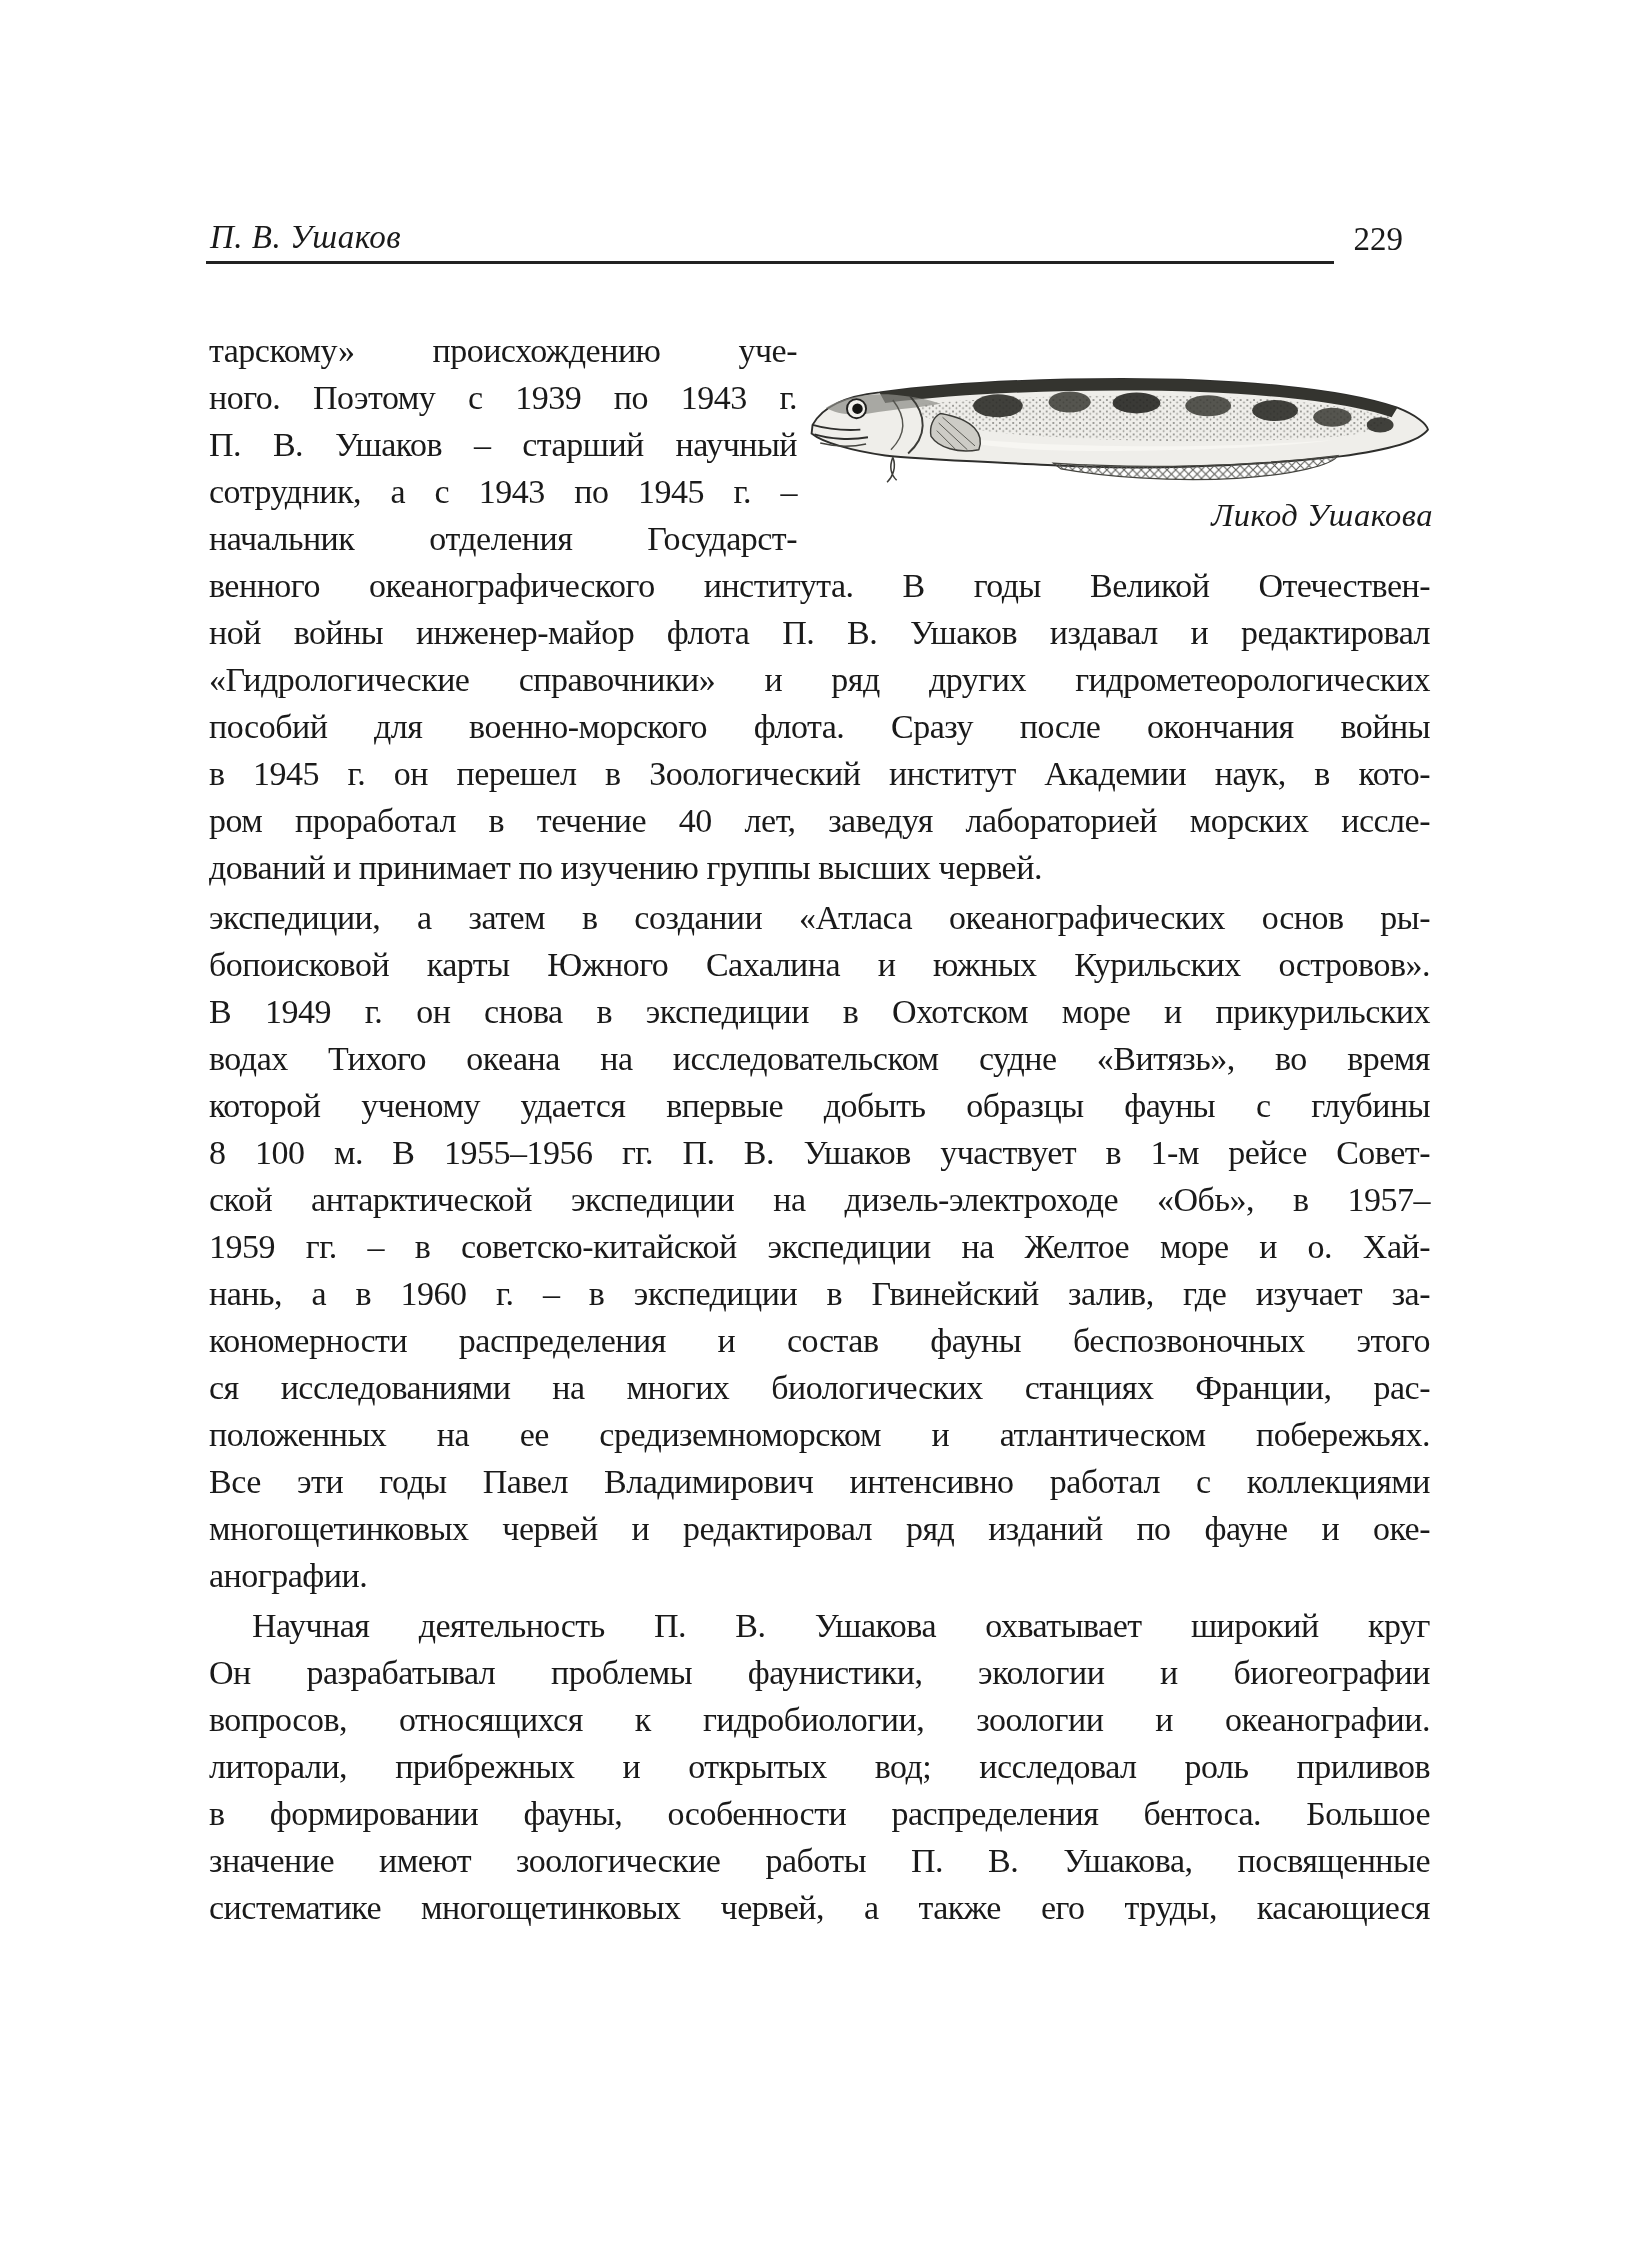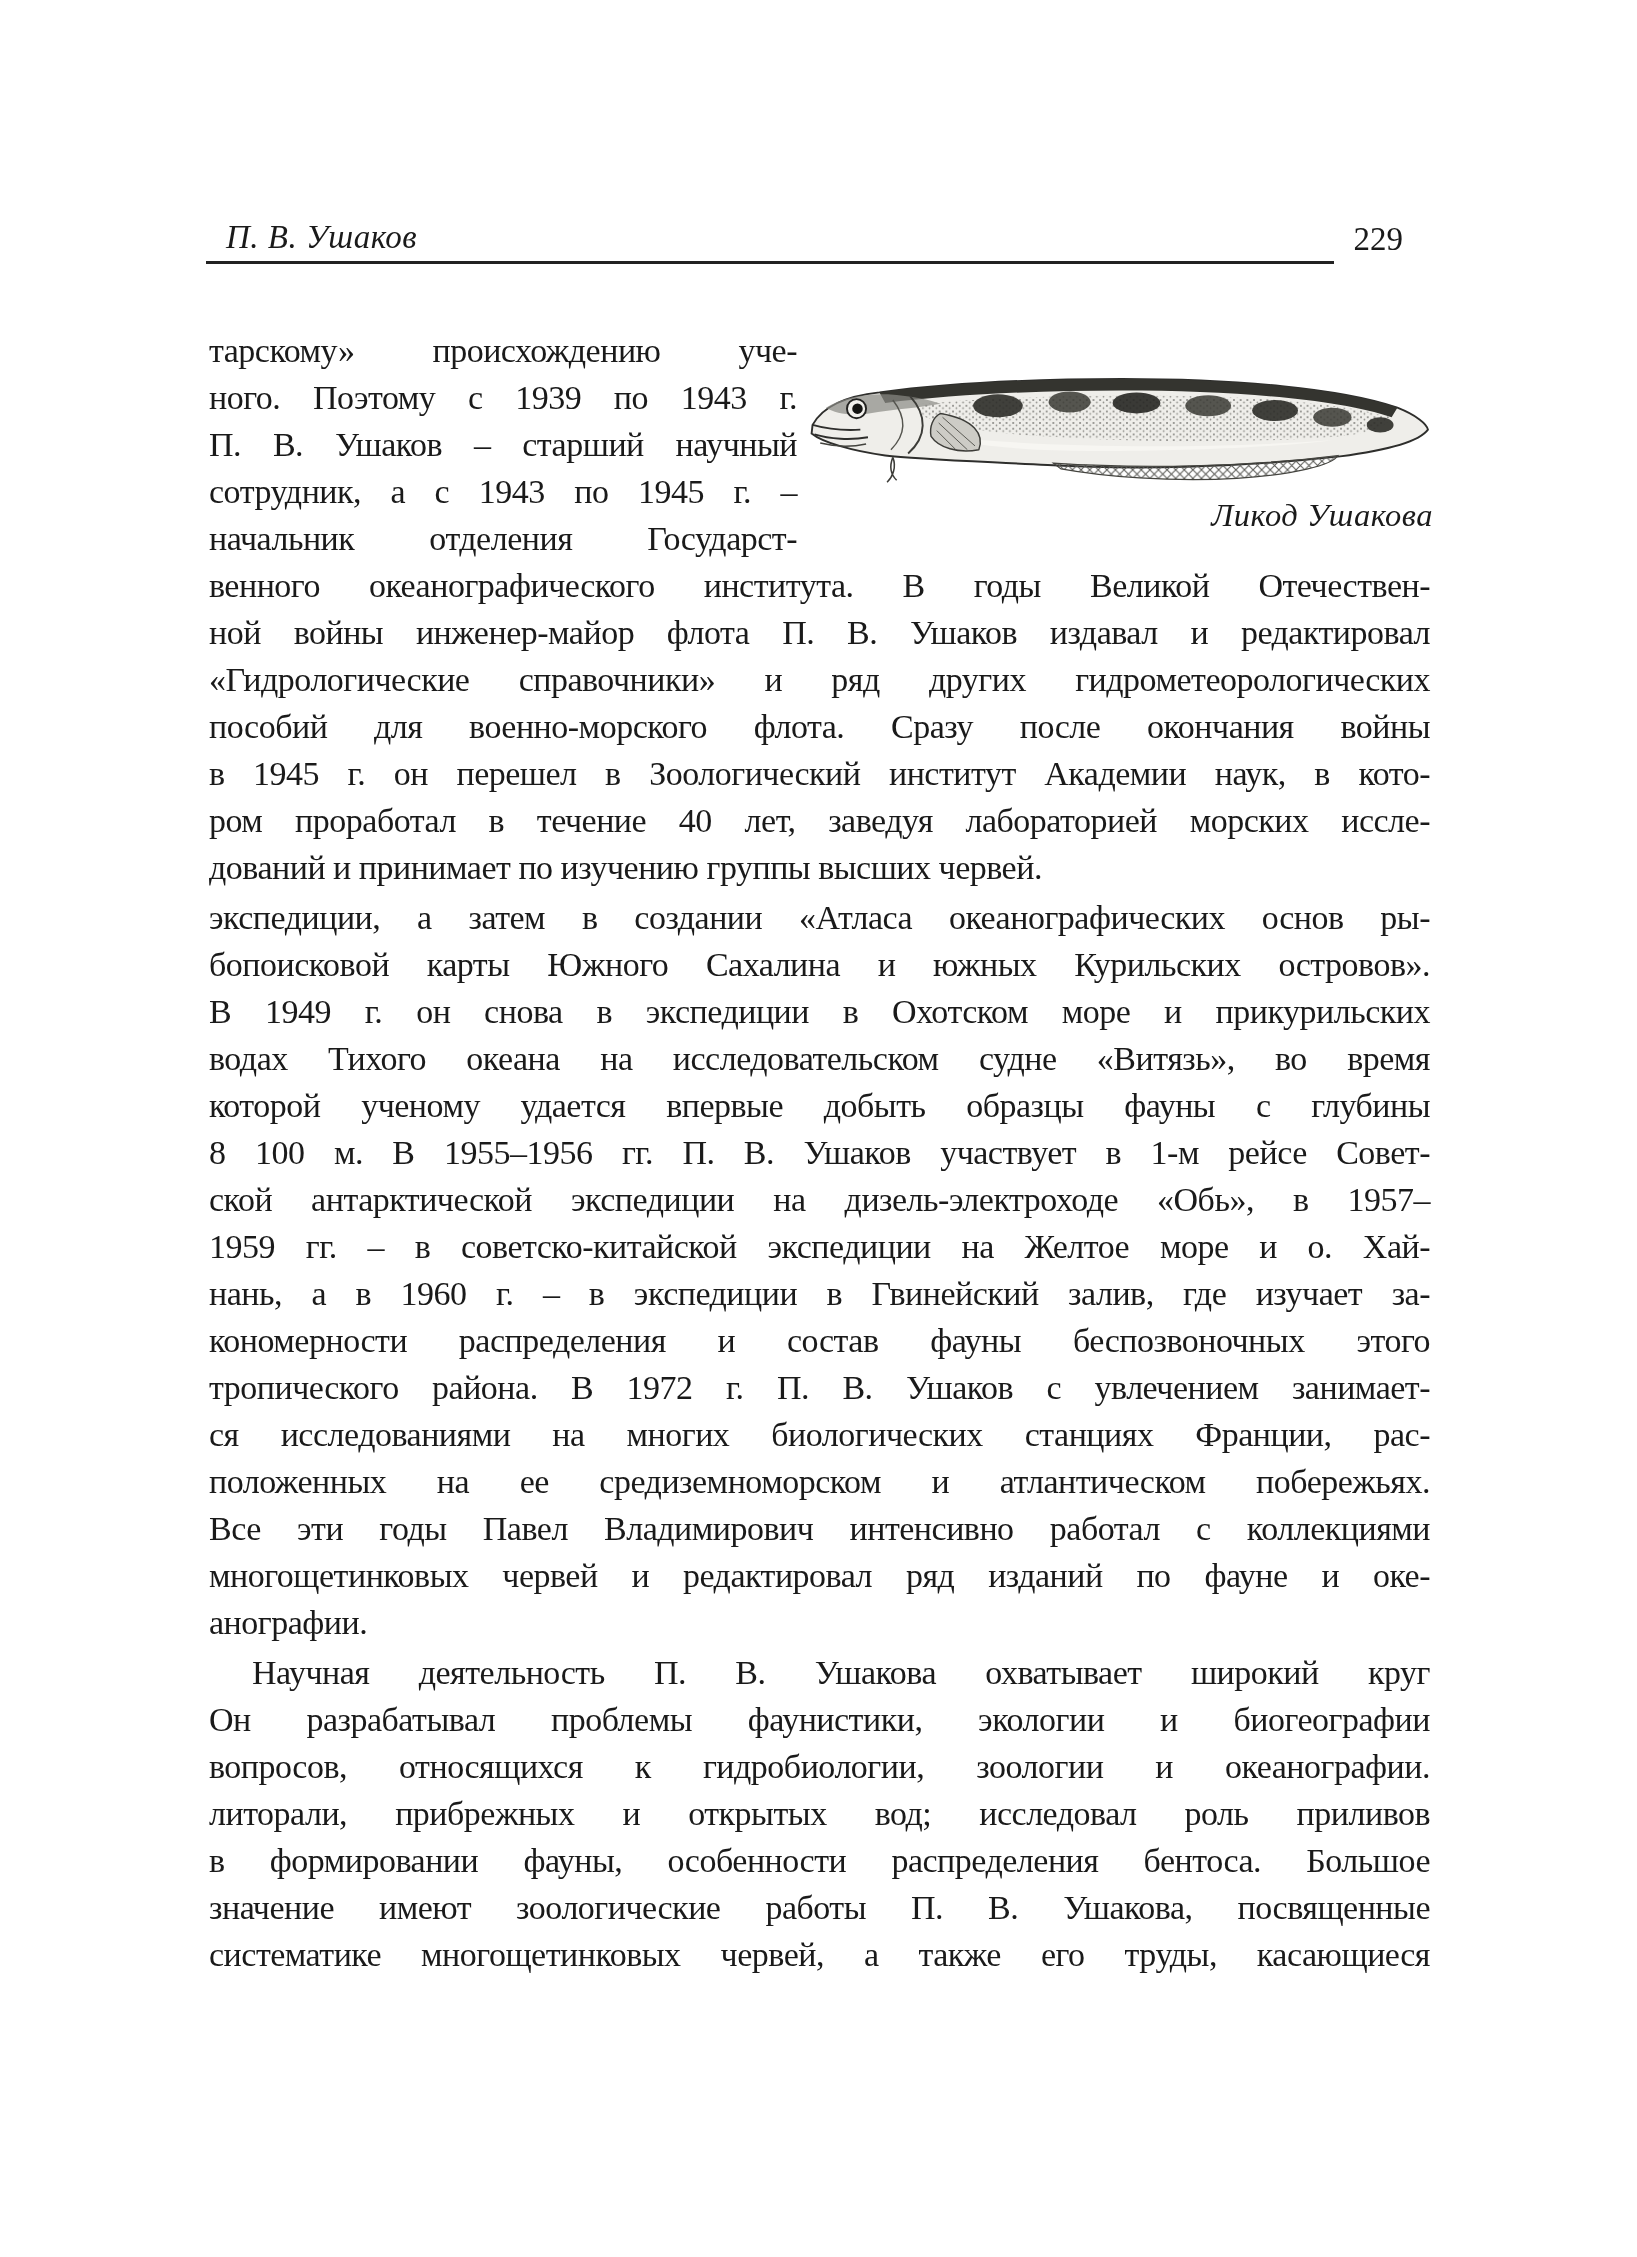--- a/index.html
+++ b/index.html
@@ -18,21 +18,21 @@
     color: #1a1a1a;
     overflow: hidden;
   }
   
   .running-head {
     position: relative;
     height: 44px;
   }
   .running-head .title {
     position: absolute;
-    left: 20px;
+    left: 4px;
     bottom: 5.7px;
     font-style: italic;
     font-size: 33px;
     letter-spacing: 0.5px;
     white-space: nowrap;
   }
   .running-head .rule {
     position: absolute;
     left: 0;
     bottom: -1.9px;
@@ -174,21 +174,20 @@
           <div class="line">экспедиции, а затем в создании «Атласа океанографических основ ры-</div>
           <div class="line">бопоисковой карты Южного Сахалина и южных Курильских островов».</div>
           <div class="line">В 1949 г. он снова в экспедиции в Охотском море и прикурильских</div>
           <div class="line">водах Тихого океана на исследовательском судне «Витязь», во время</div>
           <div class="line">которой ученому удается впервые добыть образцы фауны с глубины</div>
           <div class="line">8 100 м. В 1955–1956 гг. П. В. Ушаков участвует в 1-м рейсе Совет-</div>
           <div class="line">ской антарктической экспедиции на дизель-электроходе «Обь», в 1957–</div>
           <div class="line">1959 гг. – в советско-китайской экспедиции на Желтое море и о. Хай-</div>
           <div class="line">нань, а в 1960 г. – в экспедиции в Гвинейский залив, где изучает за-</div>
           <div class="line">кономерности распределения и состав фауны беспозвоночных этого</div>
-          <div class="line">тропического района. В 1972 г. П. В. Ушаков с увлечением занимает-</div>
           <div class="line">ся исследованиями на многих биологических станциях Франции, рас-</div>
           <div class="line">положенных на ее средиземноморском и атлантическом побережьях.</div>
           <div class="line">Все эти годы Павел Владимирович интенсивно работал с коллекциями</div>
           <div class="line">многощетинковых червей и редактировал ряд изданий по фауне и оке-</div>
           <div class="line last">анографии.</div>
         </div>
         <div class="paragraph">
           <div class="line indent">Научная деятельность П. В. Ушакова охватывает широкий круг</div>
           <div class="line">Он разрабатывал проблемы фаунистики, экологии и биогеографии</div>
           <div class="line">вопросов, относящихся к гидробиологии, зоологии и океанографии.</div>

